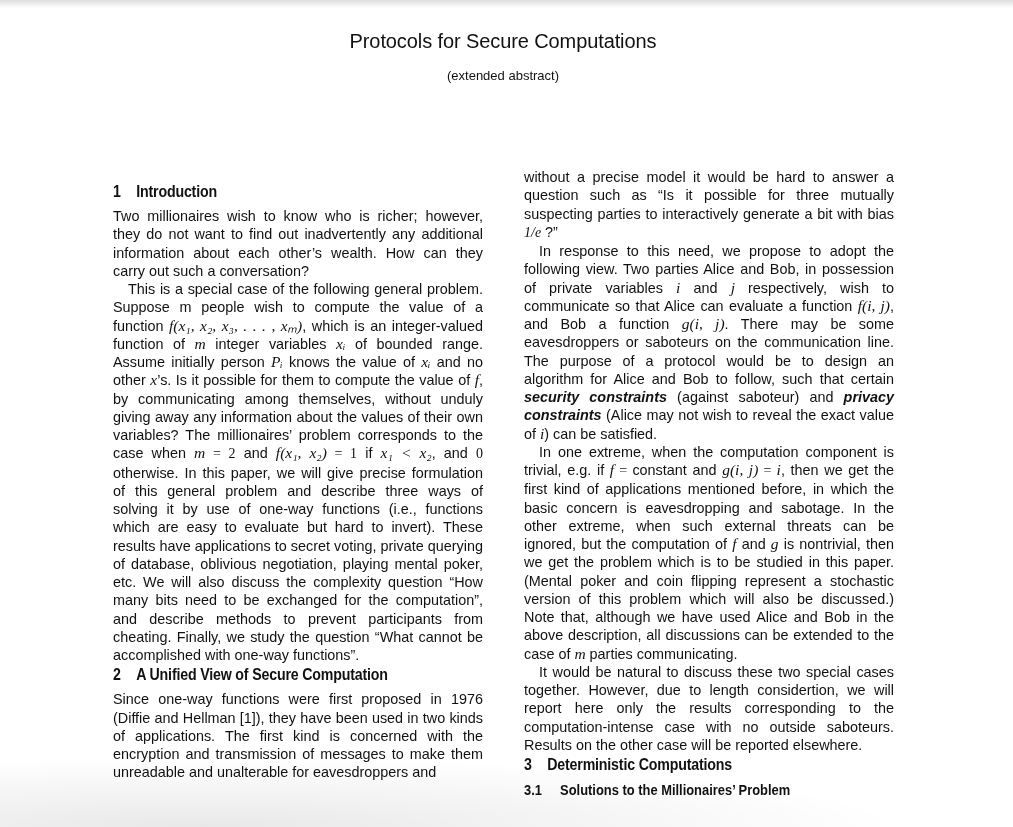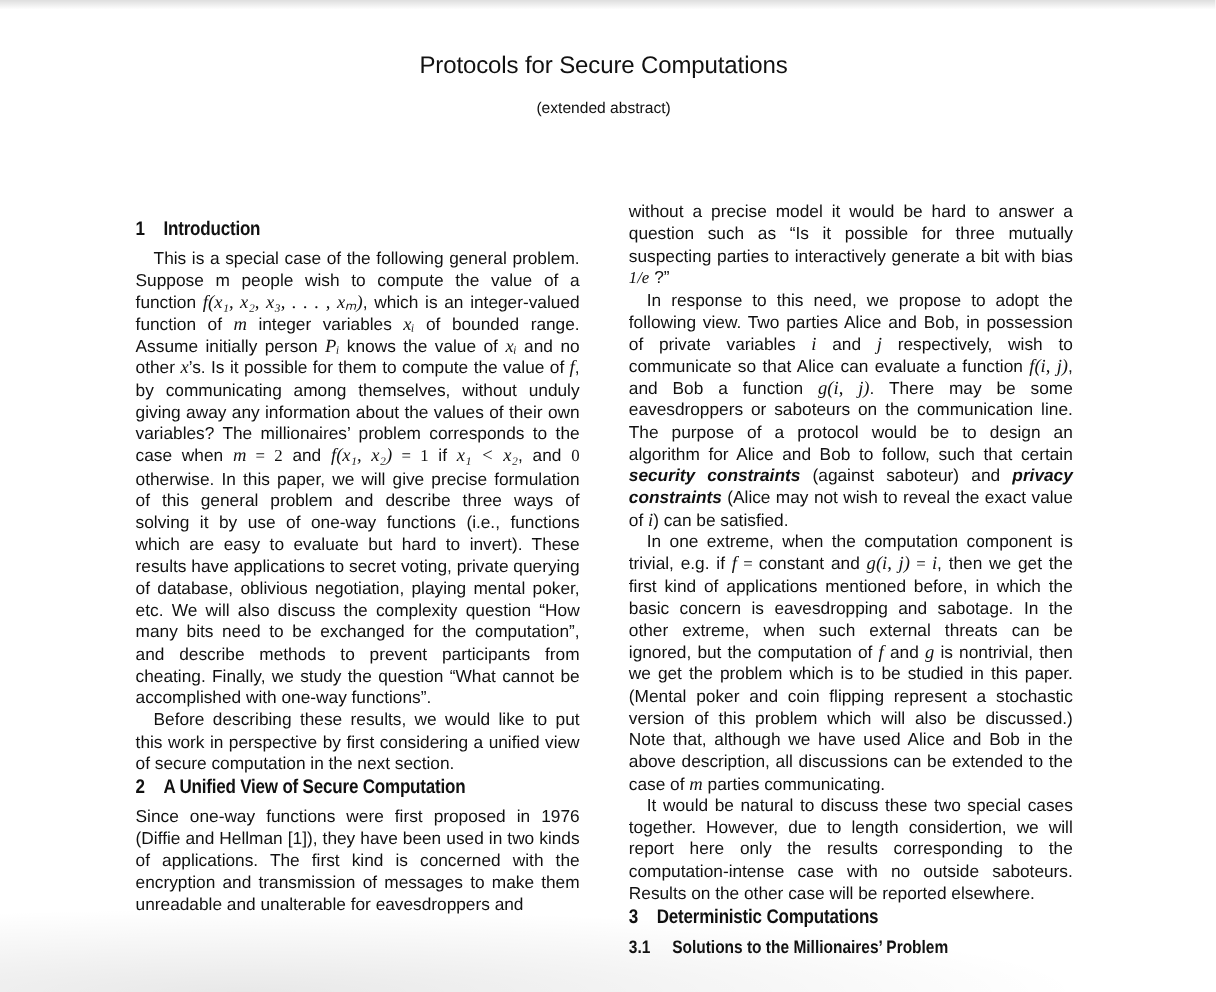--- a/index.html
+++ b/index.html
@@ -23,21 +23,21 @@
   .bottom-fade {
     position: absolute; left: 0; bottom: 0; width: 1013px; height: 70px;
     background: radial-gradient(ellipse 700px 70px at 20% 100%, rgba(0,0,0,0.09), rgba(0,0,0,0));
     z-index: 5;
     pointer-events: none;
   }
   .header {
     position: absolute; left: 0; top: 27px; width: 1006px; text-align: center;
   }
   .title {
-    font-size: 20px; line-height: 24px; margin: 16px; font-weight: normal;
+    font-size: 20px; line-height: 24px; margin: 2px; font-weight: normal;
     letter-spacing: -0.1px;
   }
   .subtitle {
     font-size: 13px; line-height: 14px; margin: 16px;
   }
   .author {
     font-size: 16px; line-height: 20px; margin: 24px 0 0 0;
   }
   .affil {
     font-size: 16px; line-height: 20px; margin: 0;
@@ -85,24 +85,24 @@
 <div class="top-shadow"></div>
 
 <div class="header">
   <h1 class="title">Protocols for Secure Computations</h1>
   <div class="subtitle">(extended abstract)</div>
 </div>
 
 <div class="col left">
   <h2 class="sec"><span class="num">1</span><span>Introduction</span></h2>
 
+  <p>Two millionaires wish to know who is richer; however, they do not want to find out inadvertently any additional information about each other’s wealth.  How can they carry out such a conversation?</p>
 
   <p class="indent"><span>This is a special case of the following general problem. Suppose m people wish to compute the value of a function </span><span class="math">f(x₁, x₂, x₃, . . . , xₘ)</span><span>, which is an integer-valued function of </span><span class="math">m</span><span> integer variables </span><span class="math">xᵢ</span><span> of bounded range. Assume initially person </span><span class="math">Pᵢ</span><span> knows the value of </span><span class="math">xᵢ</span><span> and no other </span><span class="math">x</span><span>’s. Is it possible for them to compute the value of </span><span class="math">f</span><span>, by communicating among themselves, without unduly giving away any information about the values of their own variables? The millionaires’ problem corresponds to the case when </span><span class="math">m</span><span class="mathr"> = 2</span><span> and </span><span class="math">f(x₁, x₂)</span><span class="mathr"> = 1</span><span> if </span><span class="math">x₁ &lt; x₂</span><span>, and </span><span class="mathr">0</span><span> otherwise.  In this paper, we will give precise formulation of this general problem and describe three ways of solving it by use of one-way functions (i.e., functions which are easy to evaluate but hard to invert).  These results have applications to secret voting, private querying of database, oblivious negotiation, playing mental poker, etc. We will also discuss the complexity question “How many bits need to be exchanged for the computation”, and describe methods to prevent participants from cheating.  Finally, we study the question “What cannot be accomplished with one-way functions”.</span></p>
 
-  <p class="indent">Before describing these results, we would like to put this work in perspective by first considering a unified view of secure computation in the next section.</p>
 
   <h2 class="sec sp-sec2"><span class="num">2</span><span>A Unified View of Secure Computation</span></h2>
 
   <p>Since one-way functions were first proposed in 1976 (Diffie and Hellman [1]), they have been used in two kinds of applications.  The first kind is concerned with the encryption and transmission of messages to make them unreadable and unalterable for eavesdroppers and</p>
 </div>
 
 <div class="col right">
   <p><span>without a precise model it would be hard to answer a question such as “Is it possible for three mutually suspecting parties to interactively generate a bit with bias </span><span class="mathr"><span style="font-style:italic">1/e</span></span><span> ?”</span></p>
 
   <p class="indent"><span>In response to this need, we propose to adopt the following view.  Two parties Alice and Bob, in possession of private variables </span><span class="math">i</span><span> and </span><span class="math">j</span><span> respectively, wish to communicate so that Alice can evaluate a function </span><span class="math">f(i, j)</span><span>, and Bob a function </span><span class="math">g(i, j)</span><span>.  There may be some eavesdroppers or saboteurs on the communication line.  The purpose of a protocol would be to design an algorithm for Alice and Bob to follow, such that certain </span><em>security constraints</em><span> (against saboteur) and </span><em>privacy constraints</em><span> (Alice may not wish to reveal the exact value of </span><span class="math">i</span><span>) can be satisfied.</span></p>

